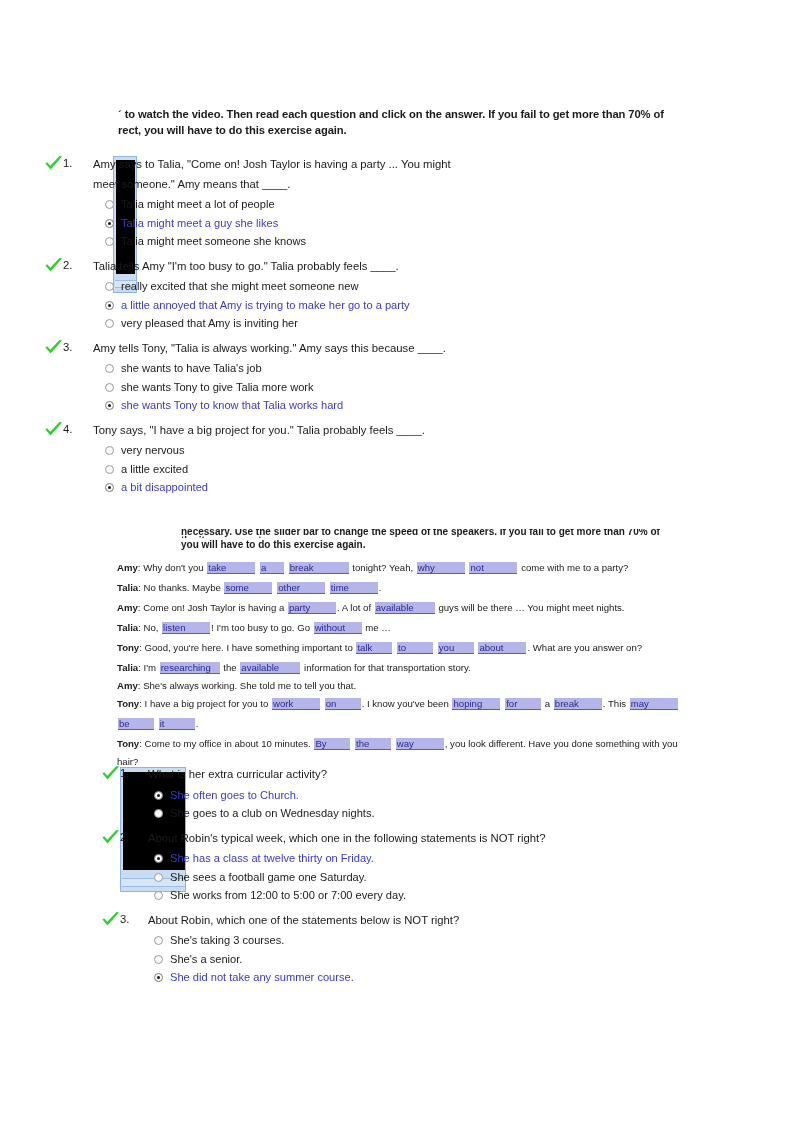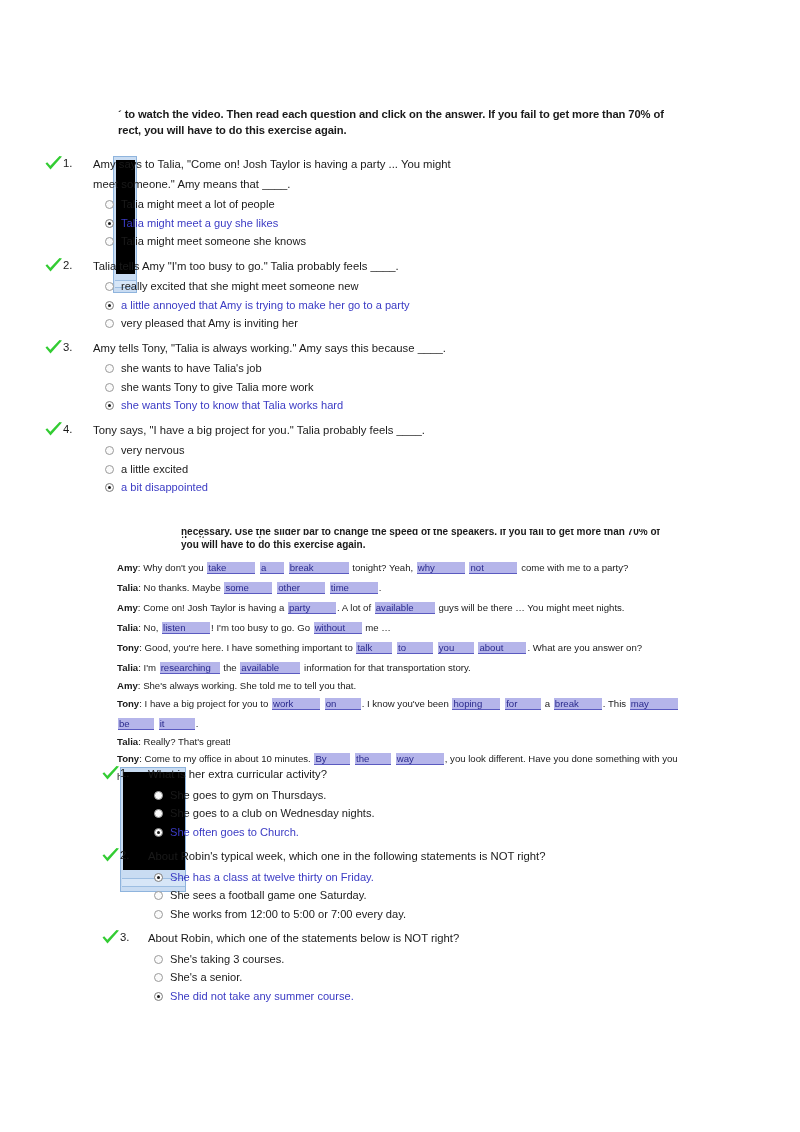--- a/index.html
+++ b/index.html
@@ -331,21 +331,20 @@
   <div class="transcript">
       <div class="t-line"><span class="spk">Amy</span><span>: Why don't you </span><span class="blank w3">take</span><span> </span><span class="blank w1">a</span><span> </span><span class="blank w4">break</span><span> tonight? Yeah, </span><span class="blank w3">why</span><span> </span><span class="blank w3">not</span><span> come with me to a party?</span></div>
       <div class="t-line"><span class="spk">Talia</span><span>: No thanks. Maybe </span><span class="blank w3">some</span><span> </span><span class="blank w3">other</span><span> </span><span class="blank w3">time</span><span>.</span></div>
       <div class="t-line"><span class="spk">Amy</span><span>: Come on! Josh Taylor is having a </span><span class="blank w3">party</span><span>. A lot of </span><span class="blank w4">available</span><span> guys will be there …  You might meet nights.</span></div>
       <div class="t-line"><span class="spk">Talia</span><span>: No, </span><span class="blank w3">listen</span><span>! I'm too busy to go. Go </span><span class="blank w3">without</span><span> me …</span></div>
       <div class="t-line"><span class="spk">Tony</span><span>: Good, you're here. I have something important to </span><span class="blank w2">talk</span><span> </span><span class="blank w2">to</span><span> </span><span class="blank w2">you</span><span> </span><span class="blank w3">about</span><span>. What are you answer on?</span></div>
       <div class="t-line"><span class="spk">Talia</span><span>: I'm </span><span class="blank w4">researching</span><span> the </span><span class="blank w4">available</span><span> information for that transportation story.</span></div>
       <div class="t-line"><span class="spk">Amy</span><span>: She's always working. She told me to tell you that.</span></div>
       <div class="t-line"><span class="spk">Tony</span><span>: I have a big project for you to </span><span class="blank w3">work</span><span> </span><span class="blank w2">on</span><span>. I know you've been </span><span class="blank w3">hoping</span><span> </span><span class="blank w2">for</span><span> a </span><span class="blank w3">break</span><span>. This </span><span class="blank w3">may</span></div>
       <div class="t-line"><span class="blank w2">be</span><span> </span><span class="blank w2">it</span><span>.</span></div>
-      <div class="t-line"><span class="spk">Talia</span><span>: Really? That's great!</span></div>
       <div class="t-line"><span class="spk">Tony</span><span>: Come to my office in about 10 minutes. </span><span class="blank w2">By</span><span> </span><span class="blank w2">the</span><span> </span><span class="blank w3">way</span><span>, you look different. Have you done something with your</span></div>
       <div class="t-line"><span>hair?</span></div>
     </div>
 
   <div class="instr-bottom">
     <span>ten to the conversation and select the answers that correspond to what you heard.</span>
   </div>
 
   <div class="player" id="player-bottom">
     <div class="screen"></div>
@@ -355,23 +354,22 @@
   <div class="quiz" id="quiz-b">
       <div class="q-item">
         <div class="q-head">
           <span class="check-icon"><svg width="20" height="16" viewBox="0 0 20 16">
               <path d="M1.5 7.5 L6.5 13.5 L18 0.5 L15.5 0 L6.3 9.8 L3.2 6.2 Z" fill="#33cc33"></path>
             </svg></span>
           <span class="q-num">1.</span>
           <span class="q-text"><span>What is her extra curricular activity?</span></span>
         </div>
         <ul class="options">
-          <li class="opt"><span class="radio"></span><span class="opt-label">She goes to gym on Thursdays.</span></li>
+          <li class="opt selected"><span class="radio"></span><span class="opt-label">She often goes to Church.</span></li>
           <li class="opt"><span class="radio"></span><span class="opt-label">She goes to a club on Wednesday nights.</span></li>
-          <li class="opt selected"><span class="radio"></span><span class="opt-label">She often goes to Church.</span></li>
         </ul>
       </div>
       <div class="q-item">
         <div class="q-head">
           <span class="check-icon"><svg width="20" height="16" viewBox="0 0 20 16">
               <path d="M1.5 7.5 L6.5 13.5 L18 0.5 L15.5 0 L6.3 9.8 L3.2 6.2 Z" fill="#33cc33"></path>
             </svg></span>
           <span class="q-num">2.</span>
           <span class="q-text"><span>About Robin's typical week, which one in the following statements is NOT right?</span></span>
         </div>

